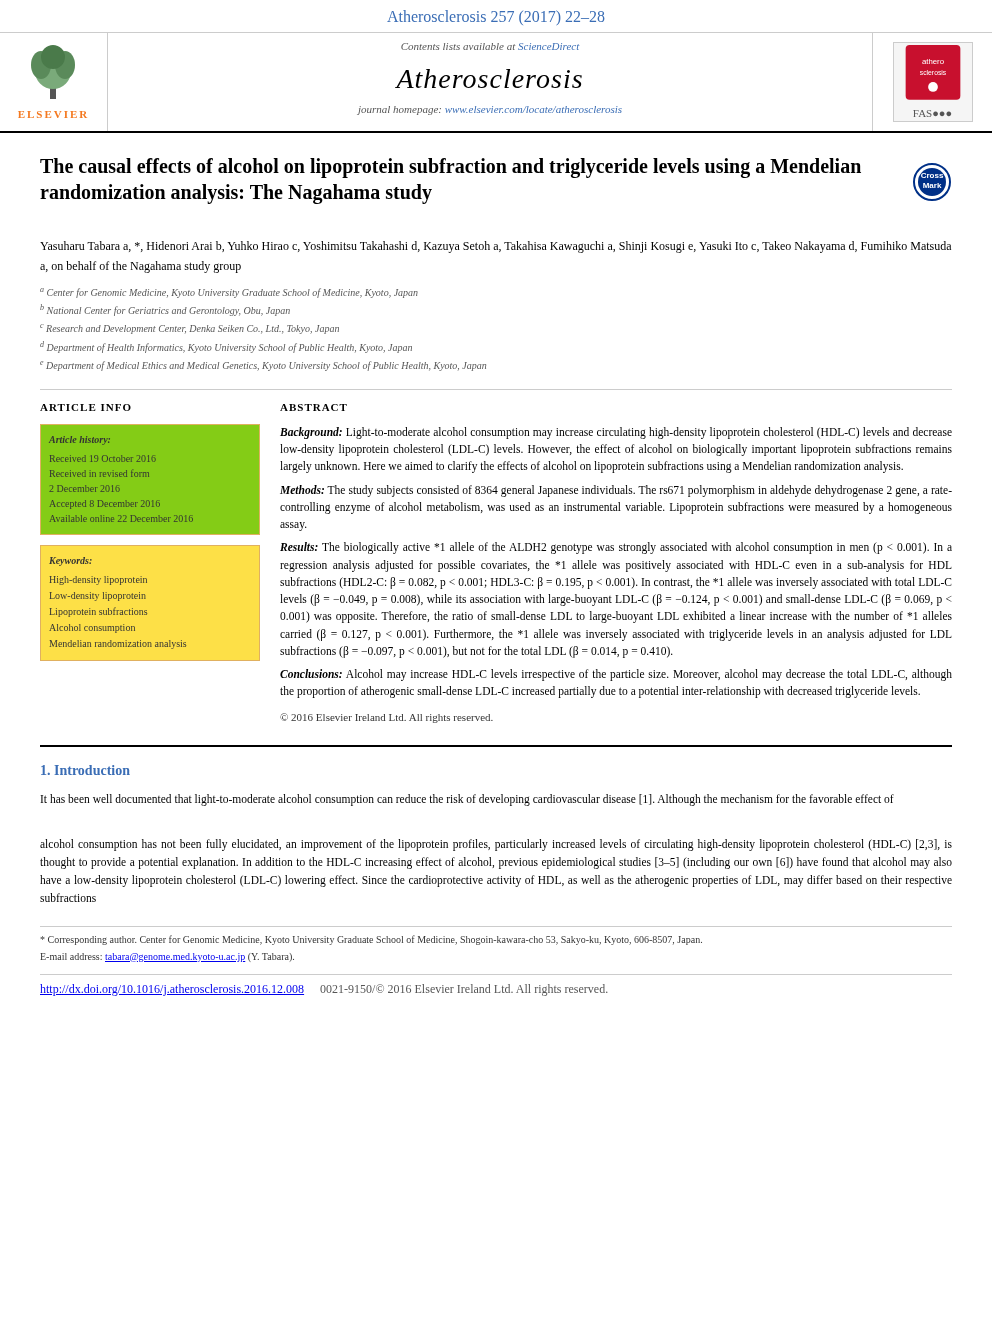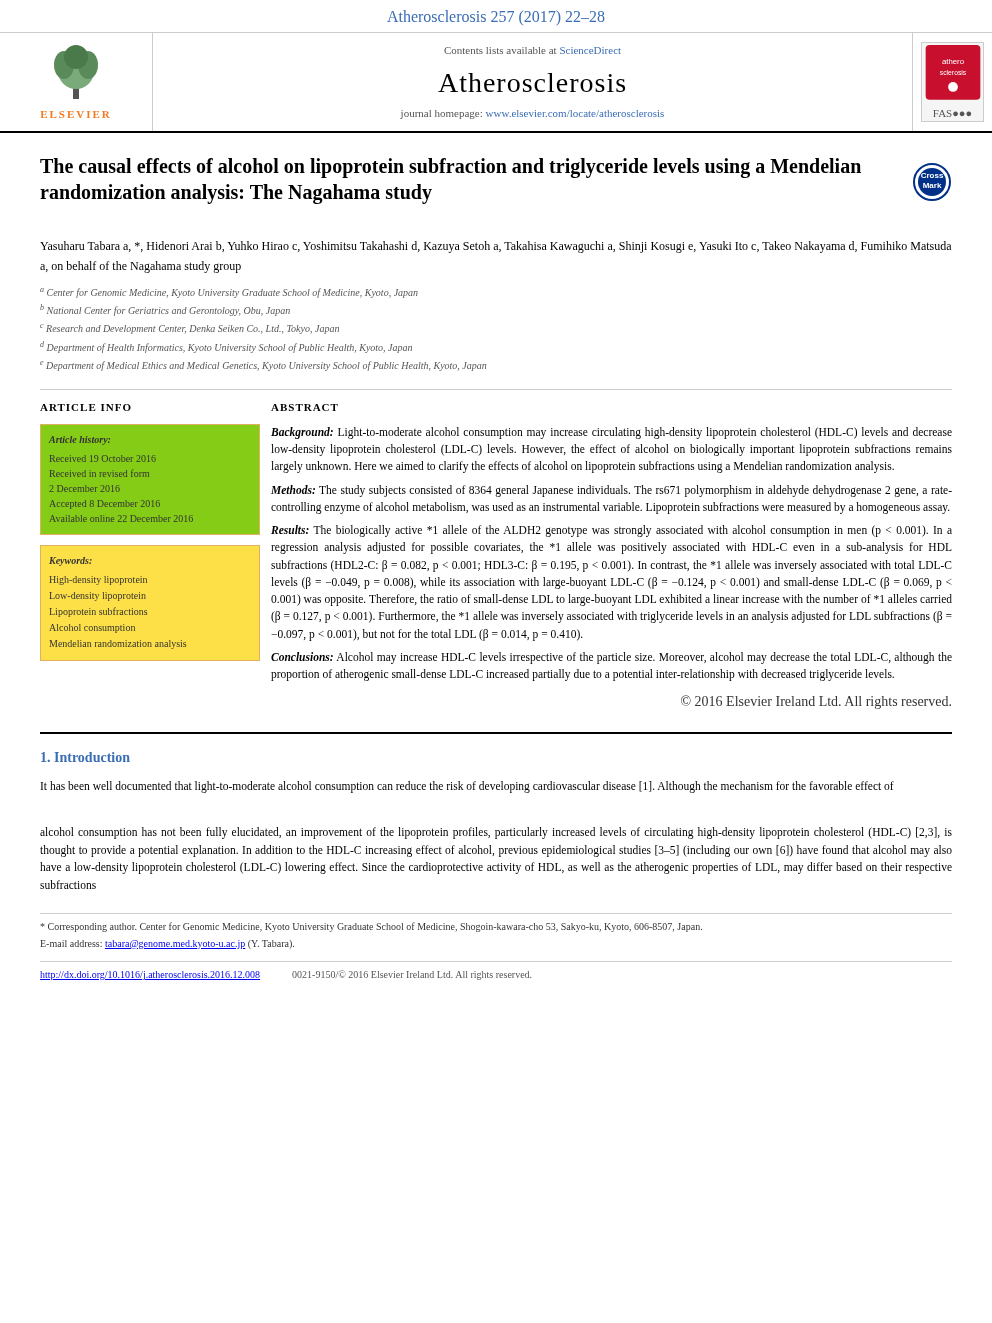--- a/index.html
+++ b/index.html
@@ -23,37 +23,37 @@
     }
 
     
     .journal-header {
       display: flex;
       align-items: stretch;
       border-bottom: 2px solid #000;
       min-height: 100px;
     }
     .journal-header-left {
-      width: 153px;
+      width: 108px;
       display: flex;
       align-items: center;
       justify-content: center;
       border-right: 1px solid #ccc;
       padding: 8px;
     }
     .journal-header-center {
       flex: 1;
       display: flex;
       flex-direction: column;
       align-items: center;
-      justify-content: center;
       padding: 6px;
+      font-style: italic;
     }
     .journal-header-right {
-      width: 80px;
+      width: 120px;
       display: flex;
       align-items: center;
       justify-content: center;
       border-left: 1px solid #ccc;
       padding: 8px;
     }
 
     .science-direct-link {
       font-size: 11px;
       color: #555;
@@ -160,21 +160,21 @@
     
     .divider {
       border: none;
       border-top: 1px solid #ccc;
       margin: 10px 0;
     }
 
     
     .two-col {
       display: flex;
-      gap: 11px;
+      gap: 20px;
       margin-top: 10px;
     }
     .col-left {
       width: 220px;
       flex-shrink: 0;
     }
     .col-right {
       flex: 1;
     }
 
@@ -227,22 +227,22 @@
       color: #000;
     }
     .abstract-text p {
       margin-bottom: 6px;
     }
     .abstract-label {
       font-weight: bold;
       font-style: italic;
     }
     .copyright-line {
-      text-align: right;
-      font-size: 14px;
+      text-align: left;
+      font-size: 11px;
       margin-top: 8px;
       color: #333;
     }
 
     
     .intro-section {
       margin-top: 20px;
       border-top: 2px solid #000;
       padding-top: 14px;
     }
@@ -279,24 +279,24 @@
     }
     .footnote-line {
       margin-bottom: 3px;
     }
 
     
     .bottom-bar {
       margin-top: 10px;
       border-top: 1px solid #ccc;
       padding-top: 6px;
-      font-size: 10px;
+      font-size: 12px;
       color: #3a6db5;
       display: flex;
-      gap: 32px;
+      gap: 16px;
     }
     .bottom-bar span {
       color: #555;
     }
   </style>
 </head>
 <body>
 
 <div class="journal-top-bar">
   <span>Atherosclerosis 257 (2017) 22–28</span>

